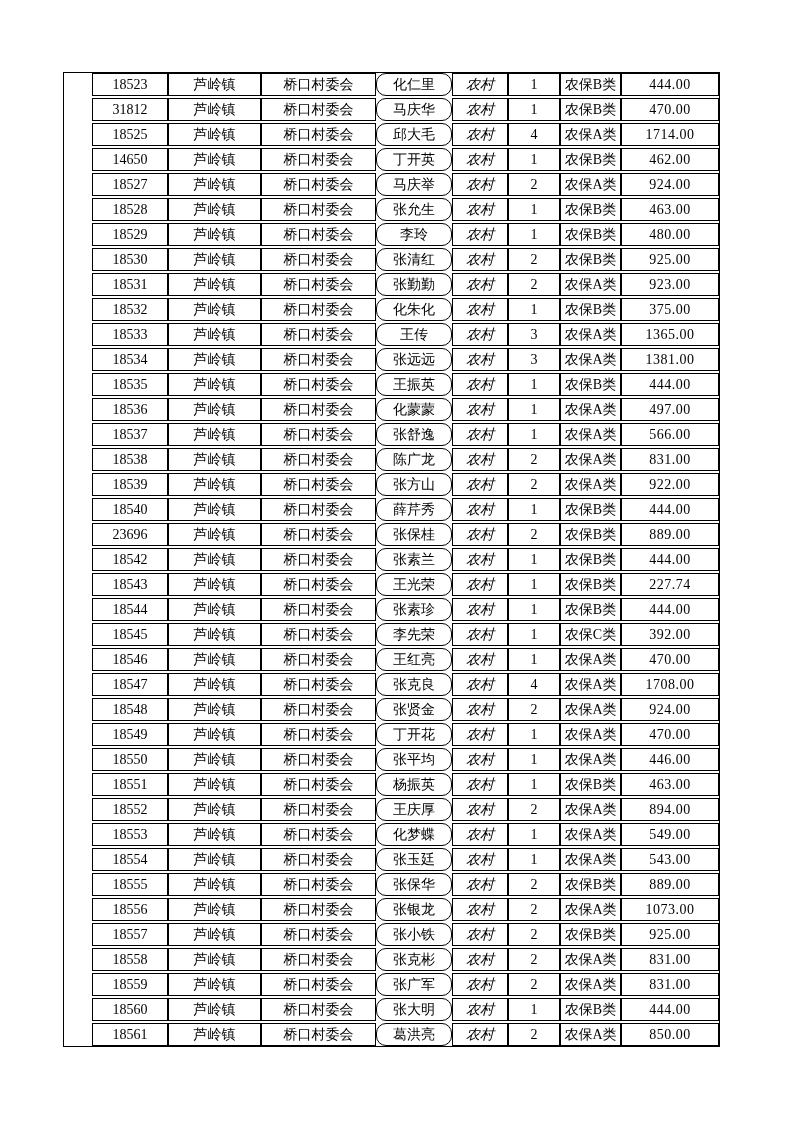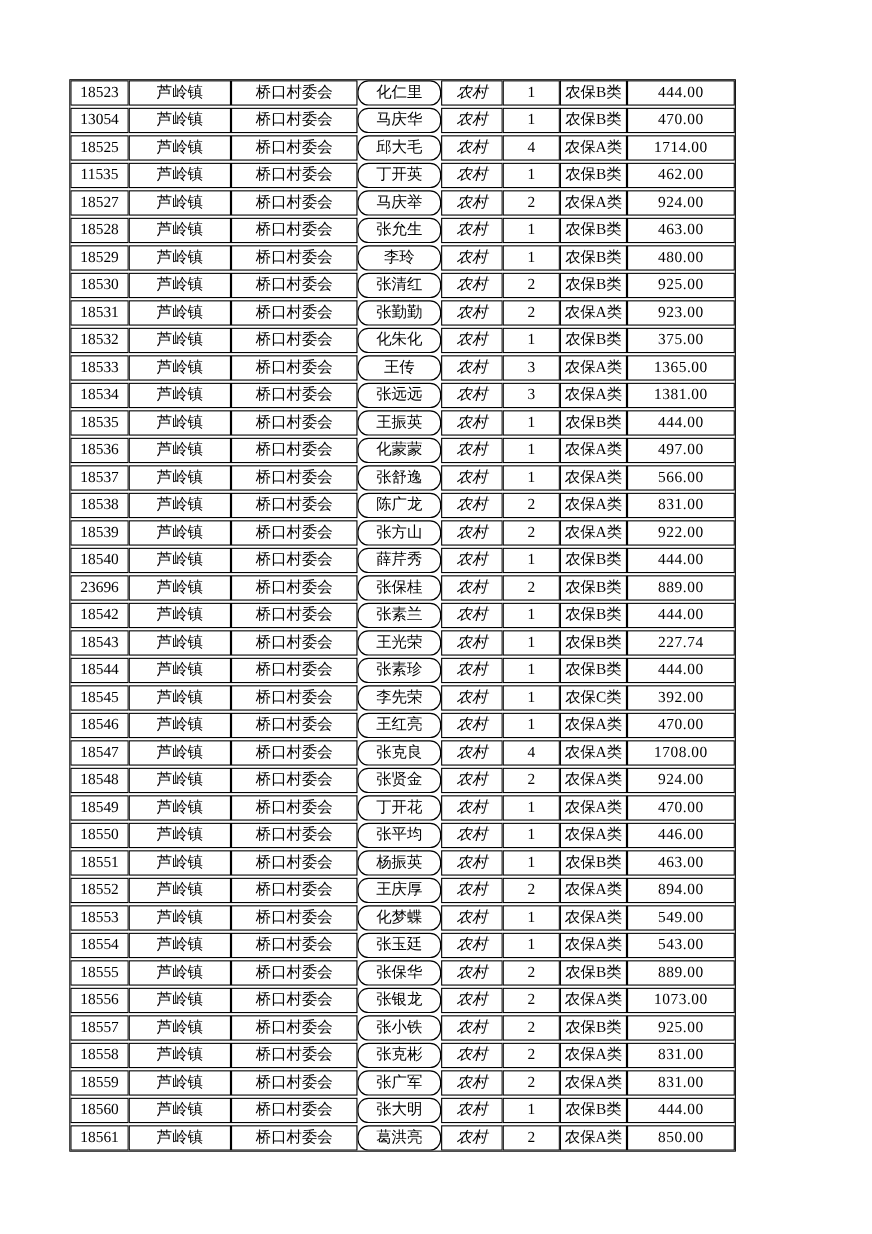--- a/index.html
+++ b/index.html
@@ -34,21 +34,21 @@
     box-sizing: border-box;
     border: 1px solid #000000;
     height: 23px;
     line-height: 21px;
     font-size: 14px;
     text-align: center;
     white-space: nowrap;
     overflow: hidden;
     background: #ffffff;
   }
-  .cell.c-id       { width: 53px; }
+  .cell.c-id       { width: 76px; margin-left: 28px; }
   .cell.c-town     { width: 93px; }
   .cell.c-village  { width: 115px; }
   .cell.c-name     { width: 76px; border-radius: 10px; }
   .cell.c-residence_type { width: 56px; font-style: italic; }
   .cell.c-person_count   { width: 52px; }
   .cell.c-insurance_category { width: 61px; }
   .cell.c-amount   { width: 98px; letter-spacing: 0.5px; }
 </style>
 </head>
 <body>
@@ -59,41 +59,41 @@
         <div class="cell c-id">18523</div>
         <div class="cell c-town">芦岭镇</div>
         <div class="cell c-village">桥口村委会</div>
         <div class="cell c-name">化仁里</div>
         <div class="cell c-residence_type">农村</div>
         <div class="cell c-person_count">1</div>
         <div class="cell c-insurance_category">农保B类</div>
         <div class="cell c-amount">444.00</div>
       </div>
       <div class="row">
-        <div class="cell c-id">13054</div>
+        <div class="cell c-id">31812</div>
         <div class="cell c-town">芦岭镇</div>
         <div class="cell c-village">桥口村委会</div>
         <div class="cell c-name">马庆华</div>
         <div class="cell c-residence_type">农村</div>
         <div class="cell c-person_count">1</div>
         <div class="cell c-insurance_category">农保B类</div>
         <div class="cell c-amount">470.00</div>
       </div>
       <div class="row">
         <div class="cell c-id">18525</div>
         <div class="cell c-town">芦岭镇</div>
         <div class="cell c-village">桥口村委会</div>
         <div class="cell c-name">邱大毛</div>
         <div class="cell c-residence_type">农村</div>
         <div class="cell c-person_count">4</div>
         <div class="cell c-insurance_category">农保A类</div>
         <div class="cell c-amount">1714.00</div>
       </div>
       <div class="row">
-        <div class="cell c-id">11535</div>
+        <div class="cell c-id">14650</div>
         <div class="cell c-town">芦岭镇</div>
         <div class="cell c-village">桥口村委会</div>
         <div class="cell c-name">丁开英</div>
         <div class="cell c-residence_type">农村</div>
         <div class="cell c-person_count">1</div>
         <div class="cell c-insurance_category">农保B类</div>
         <div class="cell c-amount">462.00</div>
       </div>
       <div class="row">
         <div class="cell c-id">18527</div>

